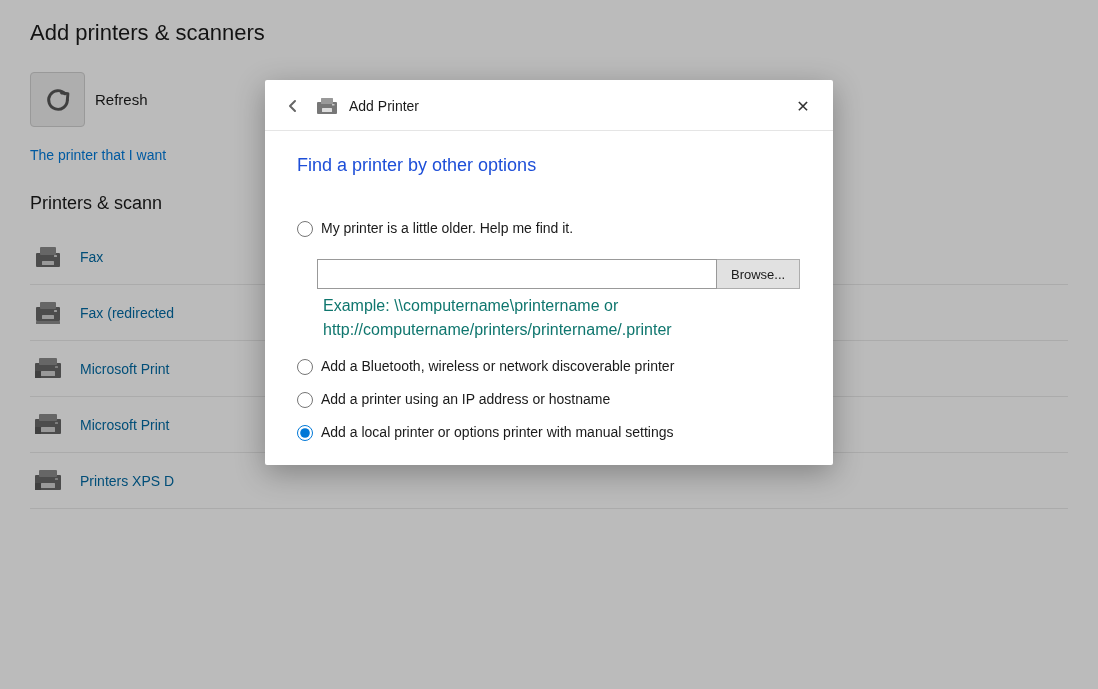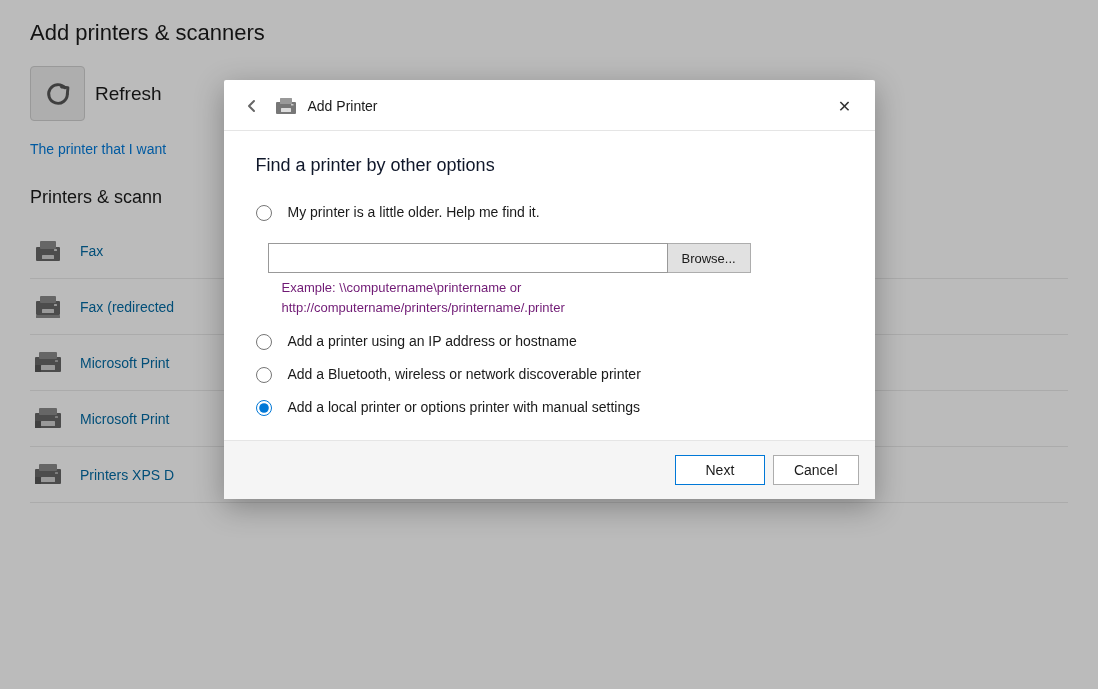--- a/index.html
+++ b/index.html
@@ -17,21 +17,21 @@
       position: absolute;
       top: 0; left: 0; right: 0; bottom: 0;
       background: #fafafa;
       padding: 20px 30px;
     }
 
     .settings-title {
       font-size: 22px;
       font-weight: 300;
       color: #1a1a1a;
-      margin-bottom: 20px;
+      margin-bottom: 26px;
     }
 
     .refresh-btn {
       display: flex;
       align-items: center;
       gap: 10px;
       margin-bottom: 20px;
     }
 
     .refresh-circle {
@@ -49,21 +49,21 @@
     .refresh-icon-svg {
       width: 28px;
       height: 28px;
       stroke: #555;
       fill: none;
       stroke-width: 2.5;
       stroke-linecap: round;
     }
 
     .refresh-label {
-      font-size: 19px;
+      font-size: 15px;
       color: #1a1a1a;
     }
 
     .link-text {
       color: #0078d7;
       font-size: 14px;
       margin-bottom: 30px;
       cursor: pointer;
     }
 
@@ -101,21 +101,21 @@
       top: 0; left: 0; right: 0; bottom: 0;
       background: rgba(0,0,0,0.25);
       display: flex;
       align-items: flex-start;
       justify-content: center;
       padding-top: 80px;
     }
 
     .modal {
       background: #ffffff;
-      width: 651px;
+      width: 568px;
       border-radius: 2px;
       box-shadow: 0 8px 30px rgba(0,0,0,0.3);
       position: relative;
     }
 
     .modal-header {
       display: flex;
       align-items: center;
       justify-content: space-between;
       padding: 12px 16px 10px 16px;
@@ -160,35 +160,35 @@
       font-size: 16px;
       border-radius: 2px;
     }
 
     .modal-body {
       padding: 24px 32px;
     }
 
     .modal-section-title {
       font-size: 18px;
-      color: #0f172a;
-      margin-bottom: 28px;
+      color: #1d4ed8;
+      margin-bottom: 44px;
       font-weight: 400;
     }
 
     .radio-group {
       display: flex;
       flex-direction: column;
       gap: 16px;
     }
 
     .radio-item {
       display: flex;
       align-items: flex-start;
-      gap: 16px;
+      gap: 8px;
     }
 
     .radio-input {
       width: 16px;
       height: 16px;
       margin-top: 1px;
       cursor: pointer;
       flex-shrink: 0;
       accent-color: #0078d7;
     }
@@ -197,21 +197,21 @@
       font-size: 14px;
       color: #1a1a1a;
       cursor: pointer;
     }
 
     .shared-printer-row {
       display: flex;
       align-items: center;
       gap: 0;
       margin-top: 6px;
-      margin-left: 12px;
+      margin-left: 20px;
     }
 
     .shared-printer-input {
       width: 400px;
       height: 30px;
       border: 1px solid #999;
       padding: 0 6px;
       font-size: 13px;
       outline: none;
     }
@@ -223,22 +223,22 @@
       border: 1px solid #adadad;
       border-left: none;
       cursor: pointer;
       font-size: 13px;
       color: #1a1a1a;
     }
 
     .example-text {
       margin-left: 26px;
       margin-top: 5px;
-      font-size: 13px;
-      color: #701a75;
+      font-size: 16px;
+      color: #0f766e;
       line-height: 1.5;
     }
 
     .modal-footer {
       display: flex;
       justify-content: flex-end;
       align-items: center;
       gap: 8px;
       padding: 14px 16px;
       border-top: 1px solid #e5e5e5;
@@ -389,36 +389,32 @@
             <input type="text" class="shared-printer-input" value="" style="">
             <button class="browse-btn">Browse...</button>
           </div>
           <div class="example-text">
             <span style="white-space: pre-line;">Example: \\computername\printername or
 http://computername/printers/printername/.printer</span>
           </div>
         </div>
 
         <div class="radio-item">
+          <input type="radio" class="radio-input" name="printer-option" id="opt4" style="">
+          <label class="radio-label" for="opt4">Add a Bluetooth, wireless or network discoverable printer</label>
+        </div>
+
+        <div class="radio-item">
           <input type="radio" class="radio-input" name="printer-option" id="opt3" style="">
           <label class="radio-label" for="opt3">Add a printer using an IP address or hostname</label>
-        </div>
-
-        <div class="radio-item">
-          <input type="radio" class="radio-input" name="printer-option" id="opt4" style="">
-          <label class="radio-label" for="opt4">Add a Bluetooth, wireless or network discoverable printer</label>
         </div>
 
         <div class="radio-item">
           <input type="radio" class="radio-input" name="printer-option" id="opt5" checked="" style="">
           <label class="radio-label" for="opt5">Add a local printer or options printer with manual settings</label>
         </div>
 
       </div>
     </div>
 
-    <div class="modal-footer">
-      <button class="btn-next">Next</button>
-      <button class="btn-cancel">Cancel</button>
-    </div>
 
   </div>
 </div>
 
 </body></html>

